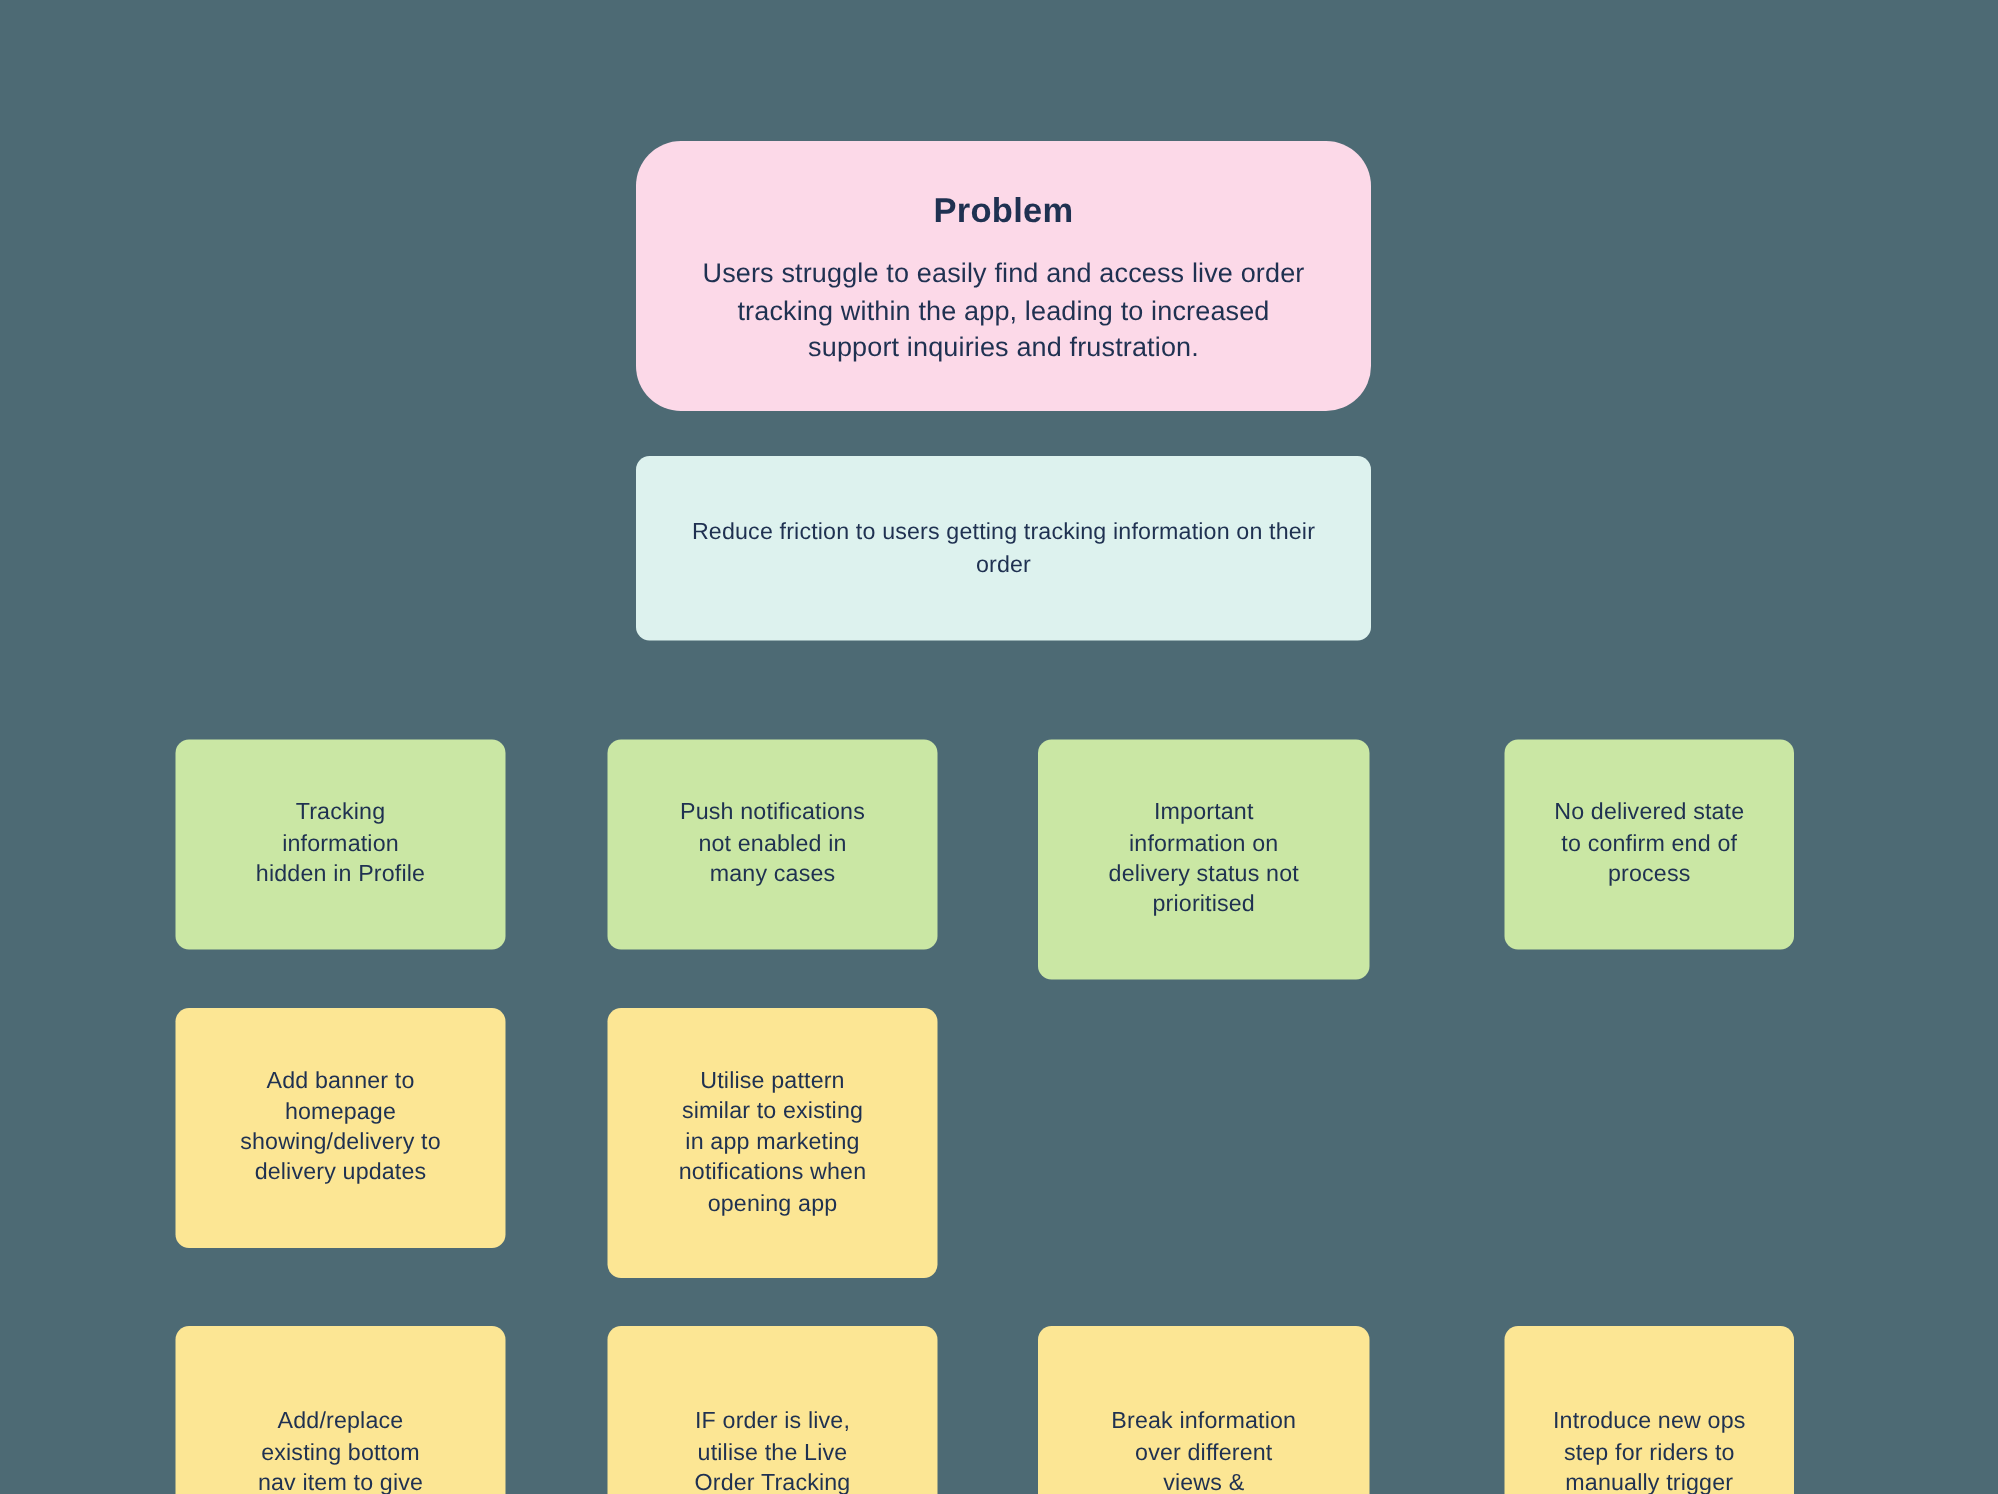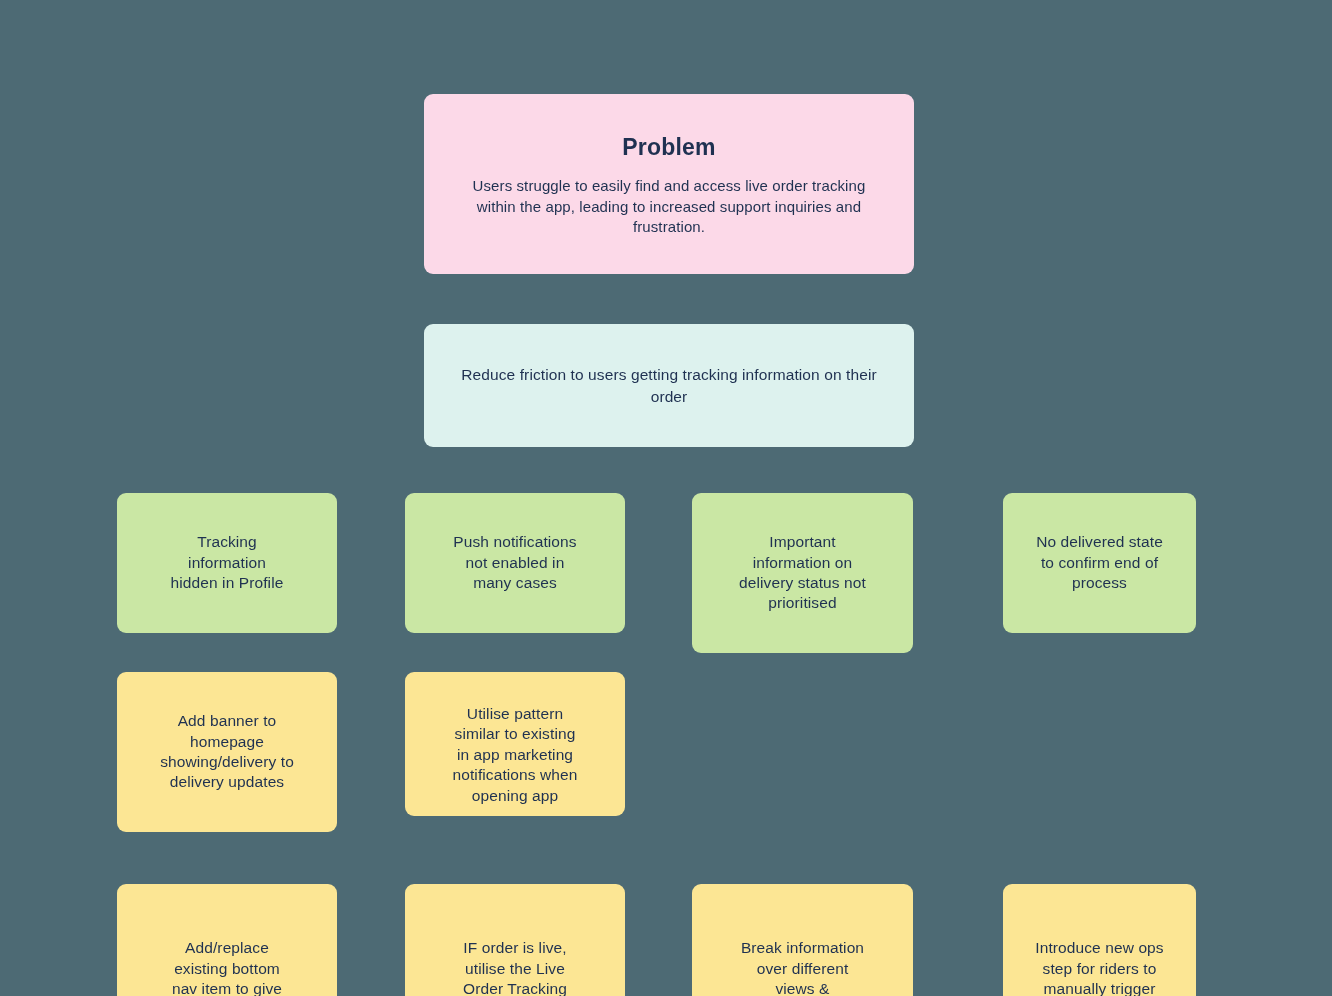--- a/index.html
+++ b/index.html
@@ -25,51 +25,52 @@
   .card {
     position: absolute;
     box-sizing: border-box;
     border-radius: 9px;
     color: #1f3151;
     display: flex;
     flex-direction: column;
     align-items: center;
     justify-content: center;
     text-align: center;
-    padding: 10px 14px;
+    padding: 21px 14px;
     line-height: 1.42;
     letter-spacing: 0.1px;
   }
 
   
   .card--problem {
     background: #fcd9e8;
     left: 424px;
     top: 94px;
     width: 490px;
     height: 180px;
     padding: 0 22px;
+    border-radius: 30px;
   }
   .card--problem .card-title {
     font-size: 23px;
     font-weight: bold;
     letter-spacing: 0.2px;
     margin: 0 0 13px 0;
   }
   .card--problem .card-body {
-    font-size: 15px;
+    font-size: 18px;
     line-height: 1.36;
     max-width: 420px;
   }
 
   
   .card--goal {
     background: #ddf2ee;
     left: 424px;
-    top: 324px;
+    top: 304px;
     width: 490px;
     height: 123px;
     padding: 0 10px;
   }
   .card--goal .card-body {
     font-size: 15.5px;
     line-height: 1.36;
     max-width: 420px;
   }
 
@@ -96,21 +97,21 @@
   .col-3 { left: 1003px; width: 193px; }
 
   
   .row-opp  { top: 493px; }
   .row-sol1 { top: 672px; }
   .row-sol2 { top: 884px; }
 
   
   .h140 { height: 140px; }
   .h160 { height: 160px; }
-  .h180 { height: 144px; justify-content: flex-end; }
+  .h180 { height: 180px; }
   .h200 { height: 200px; }
   .h112 { height: 190px; }   
 
   .card-body { margin: 0; white-space: pre-line; }
 </style>
 </head>
 <body>
 
 <div id="board">
 

